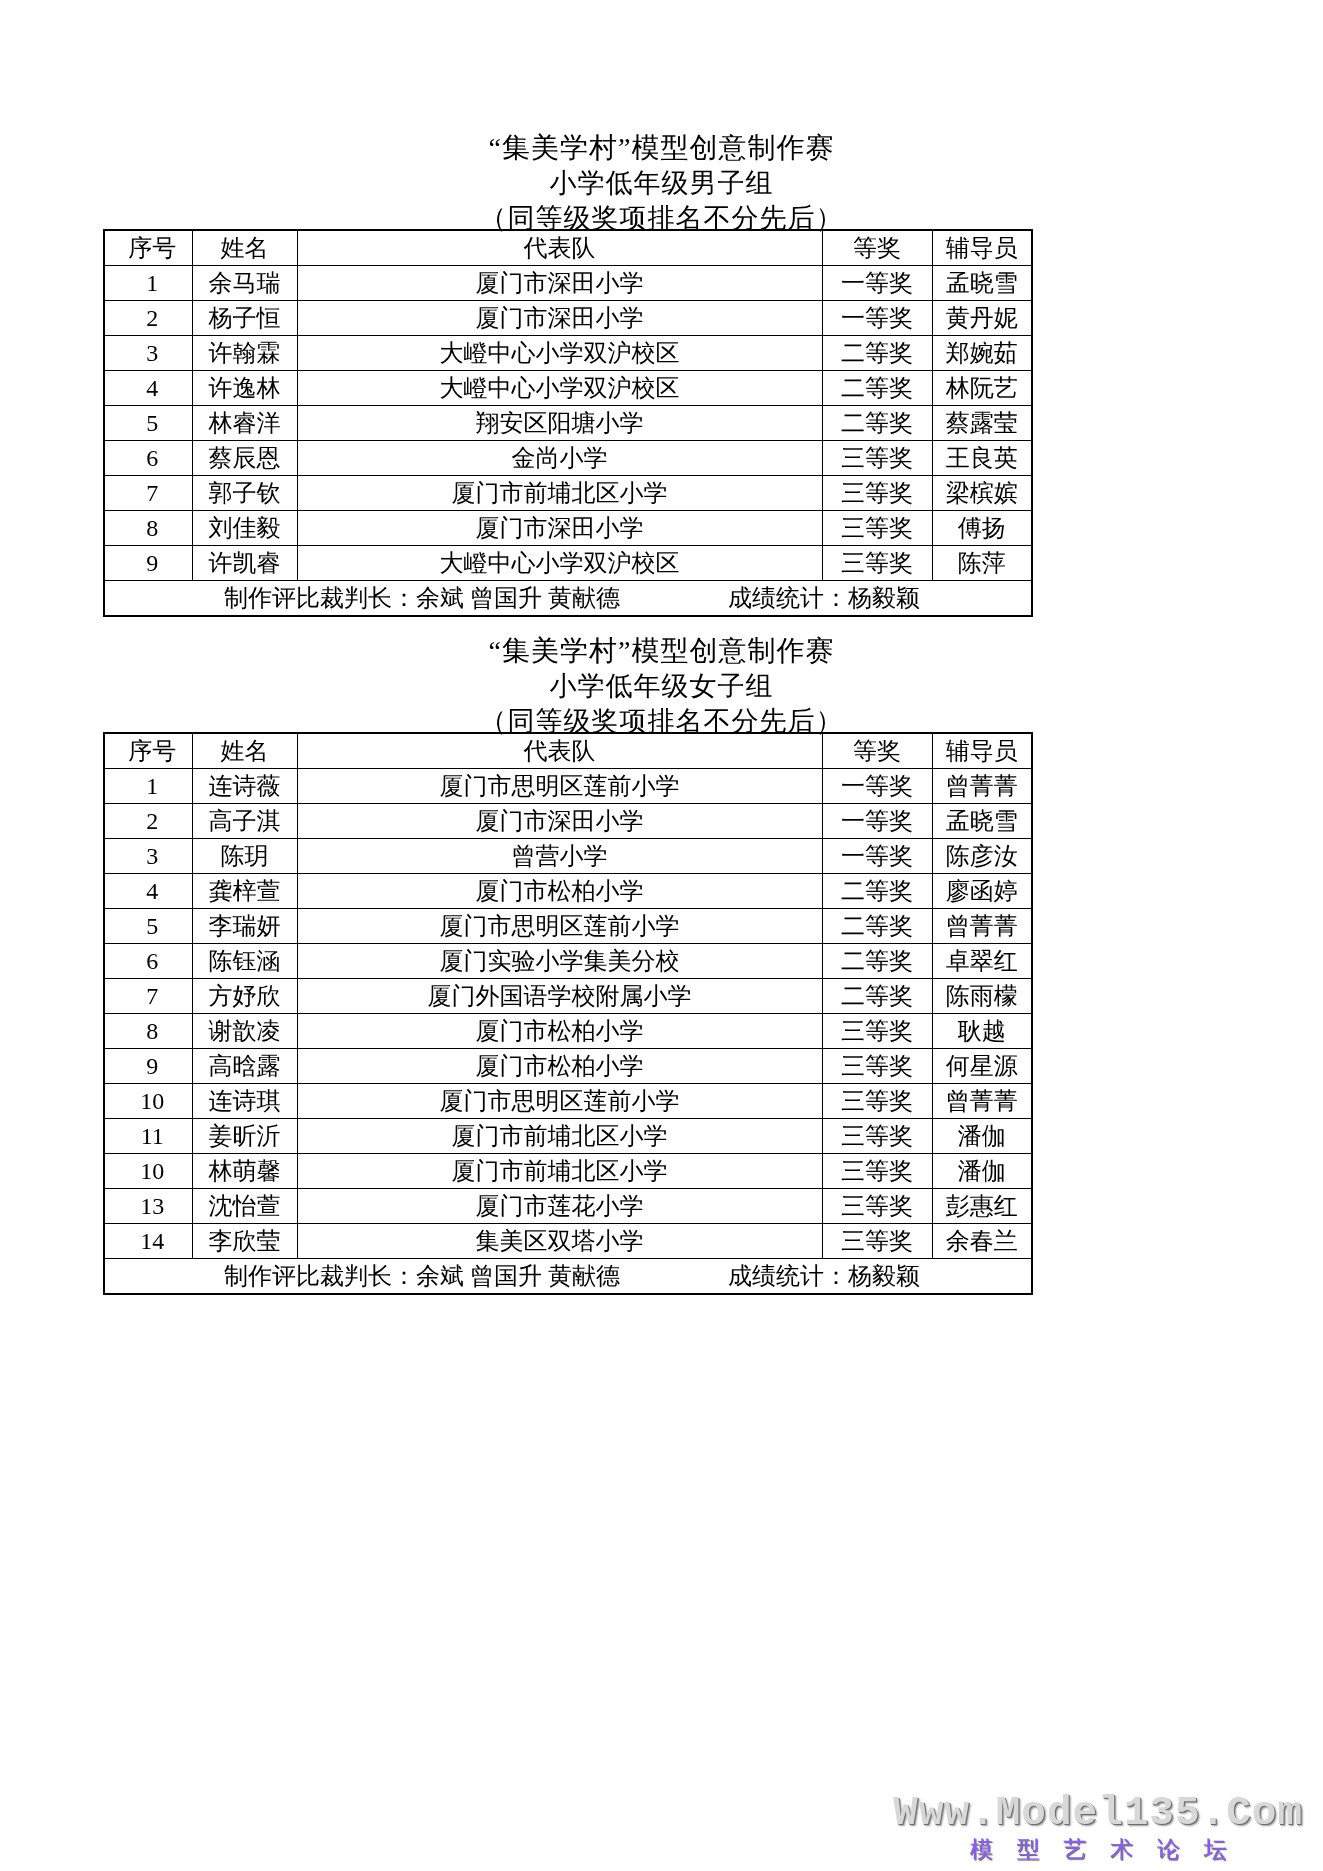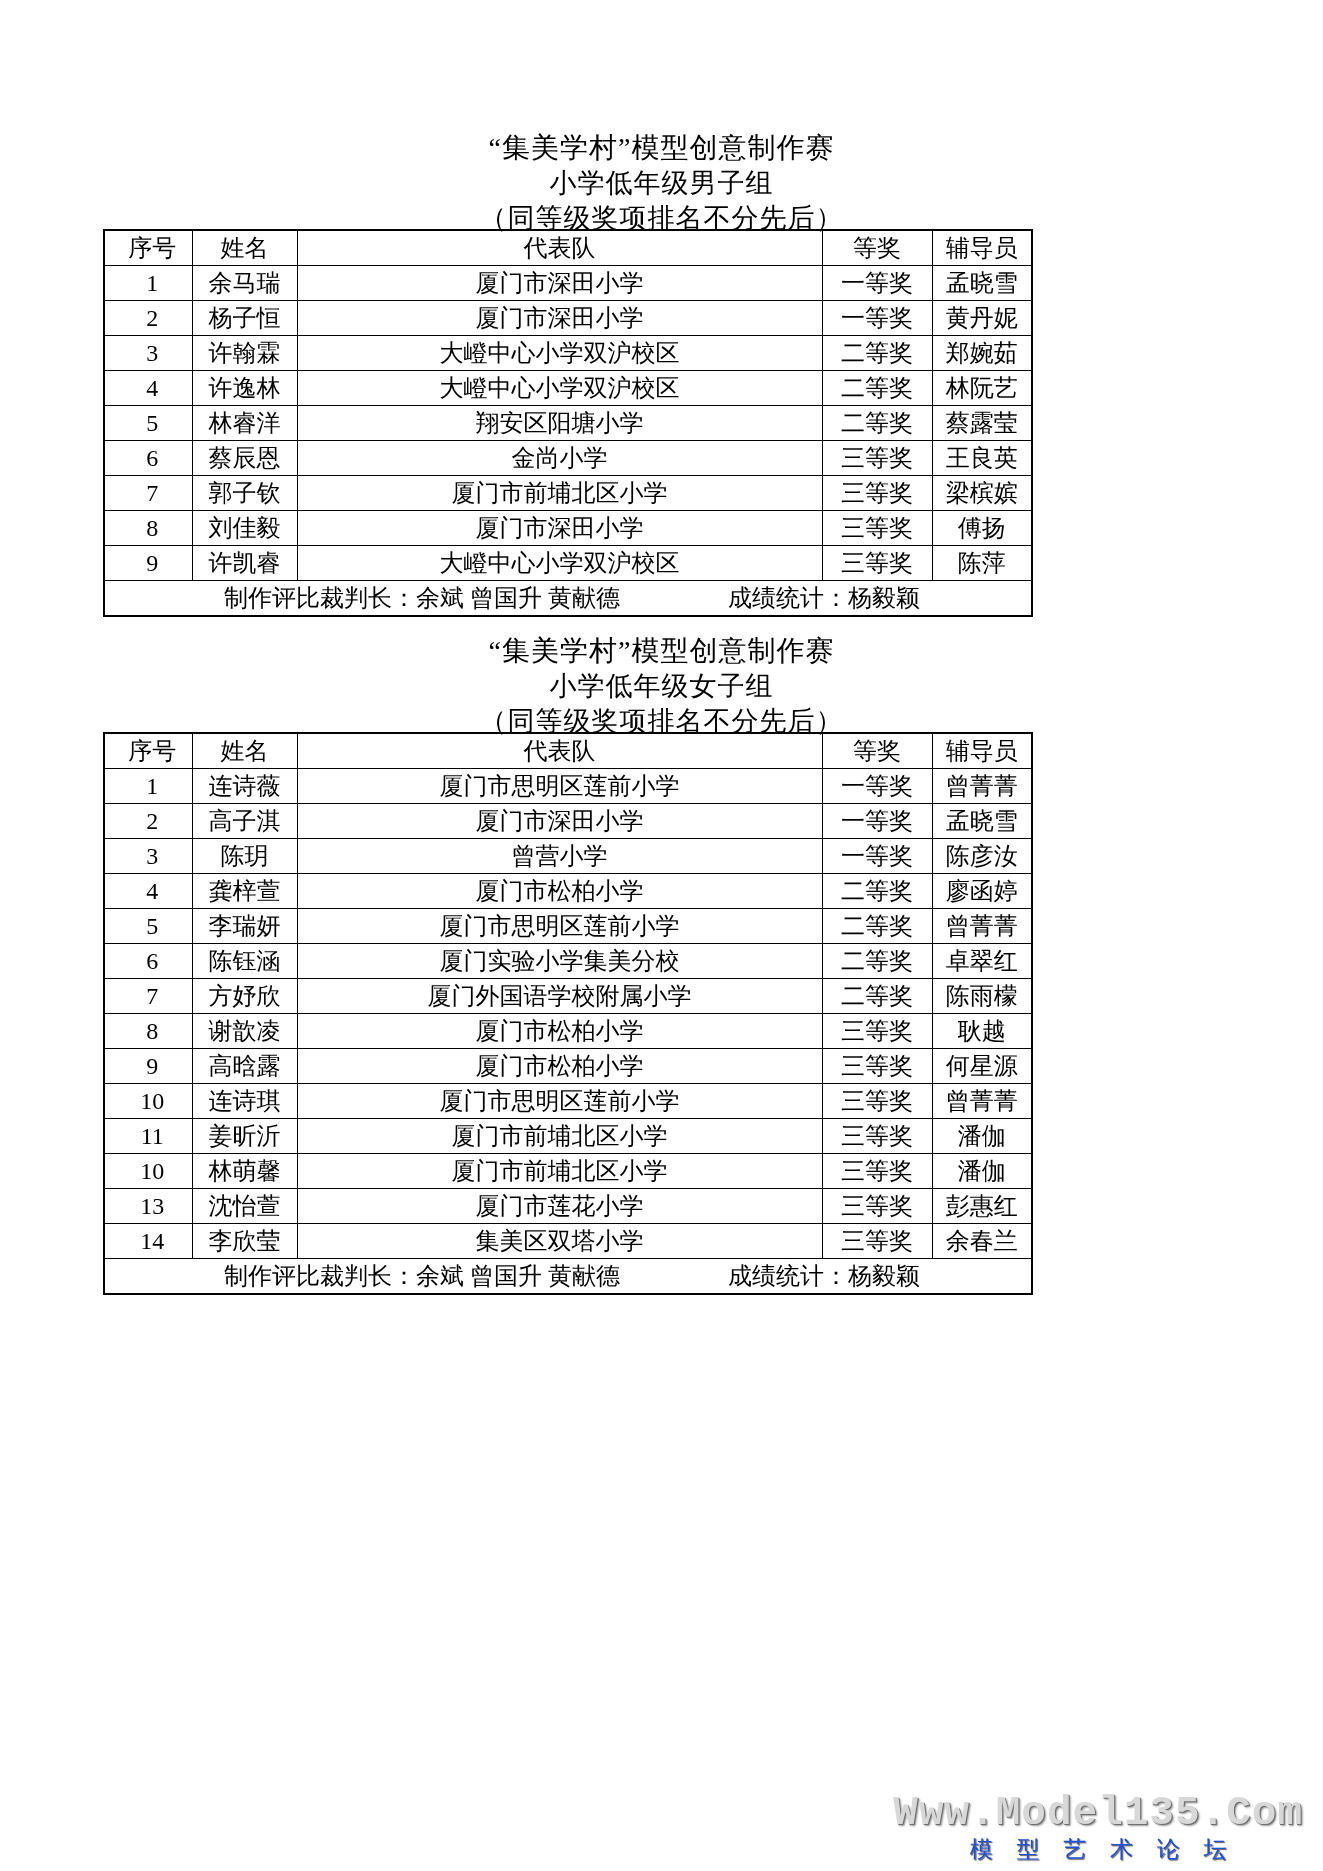--- a/index.html
+++ b/index.html
@@ -102,21 +102,21 @@
     text-shadow:
       1px 1px 0 #6e6e6e,
       2px 2px 2px #9a9a9a,
      -1px -1px 0 #ffffff;
     line-height: 1.05;
   }
   .watermark .wm-cn {
     font-family: "Liberation Serif", "DejaVu Serif", serif;
     font-size: 23px;
     letter-spacing: 9px;
-    color: #1d4ed8;
+    color: #8b5cf6;
     text-shadow:
       1px 1px 0 #757575,
       1px 1px 2px #a5a5a5;
     line-height: 1.15;
     margin-top: 2px;
     padding-left: 9px;
   }
 </style>
 </head>
 <body>

